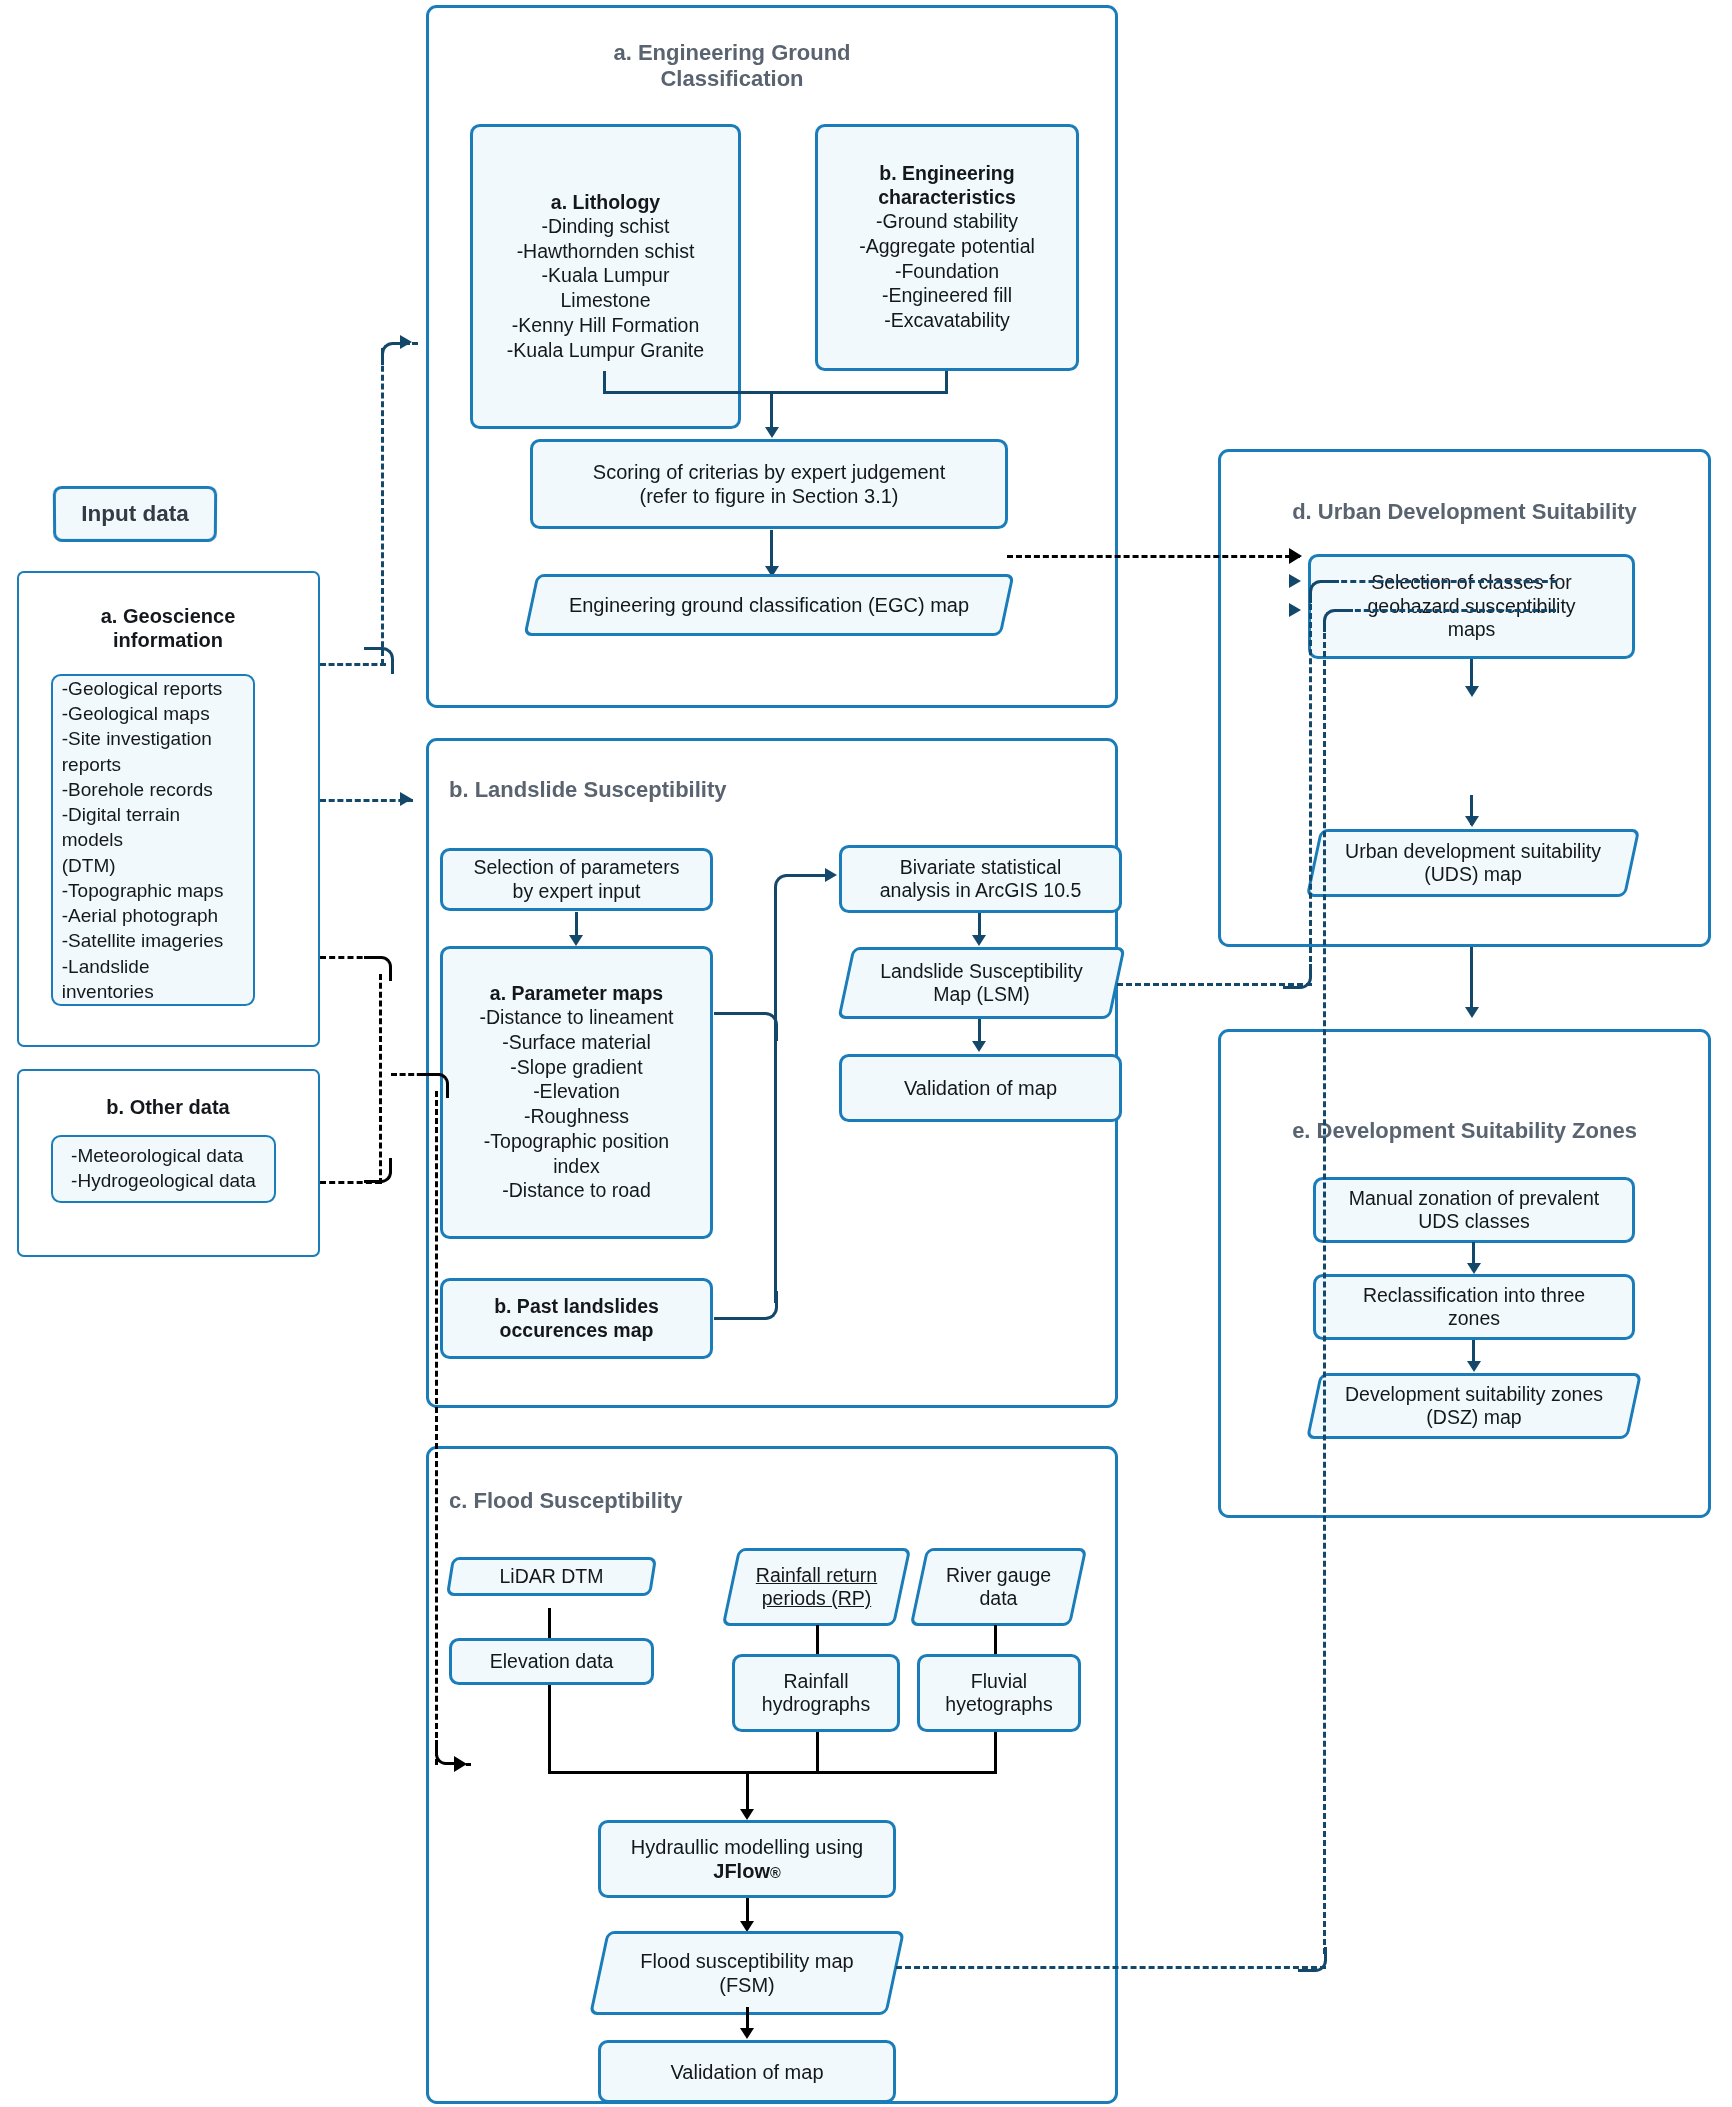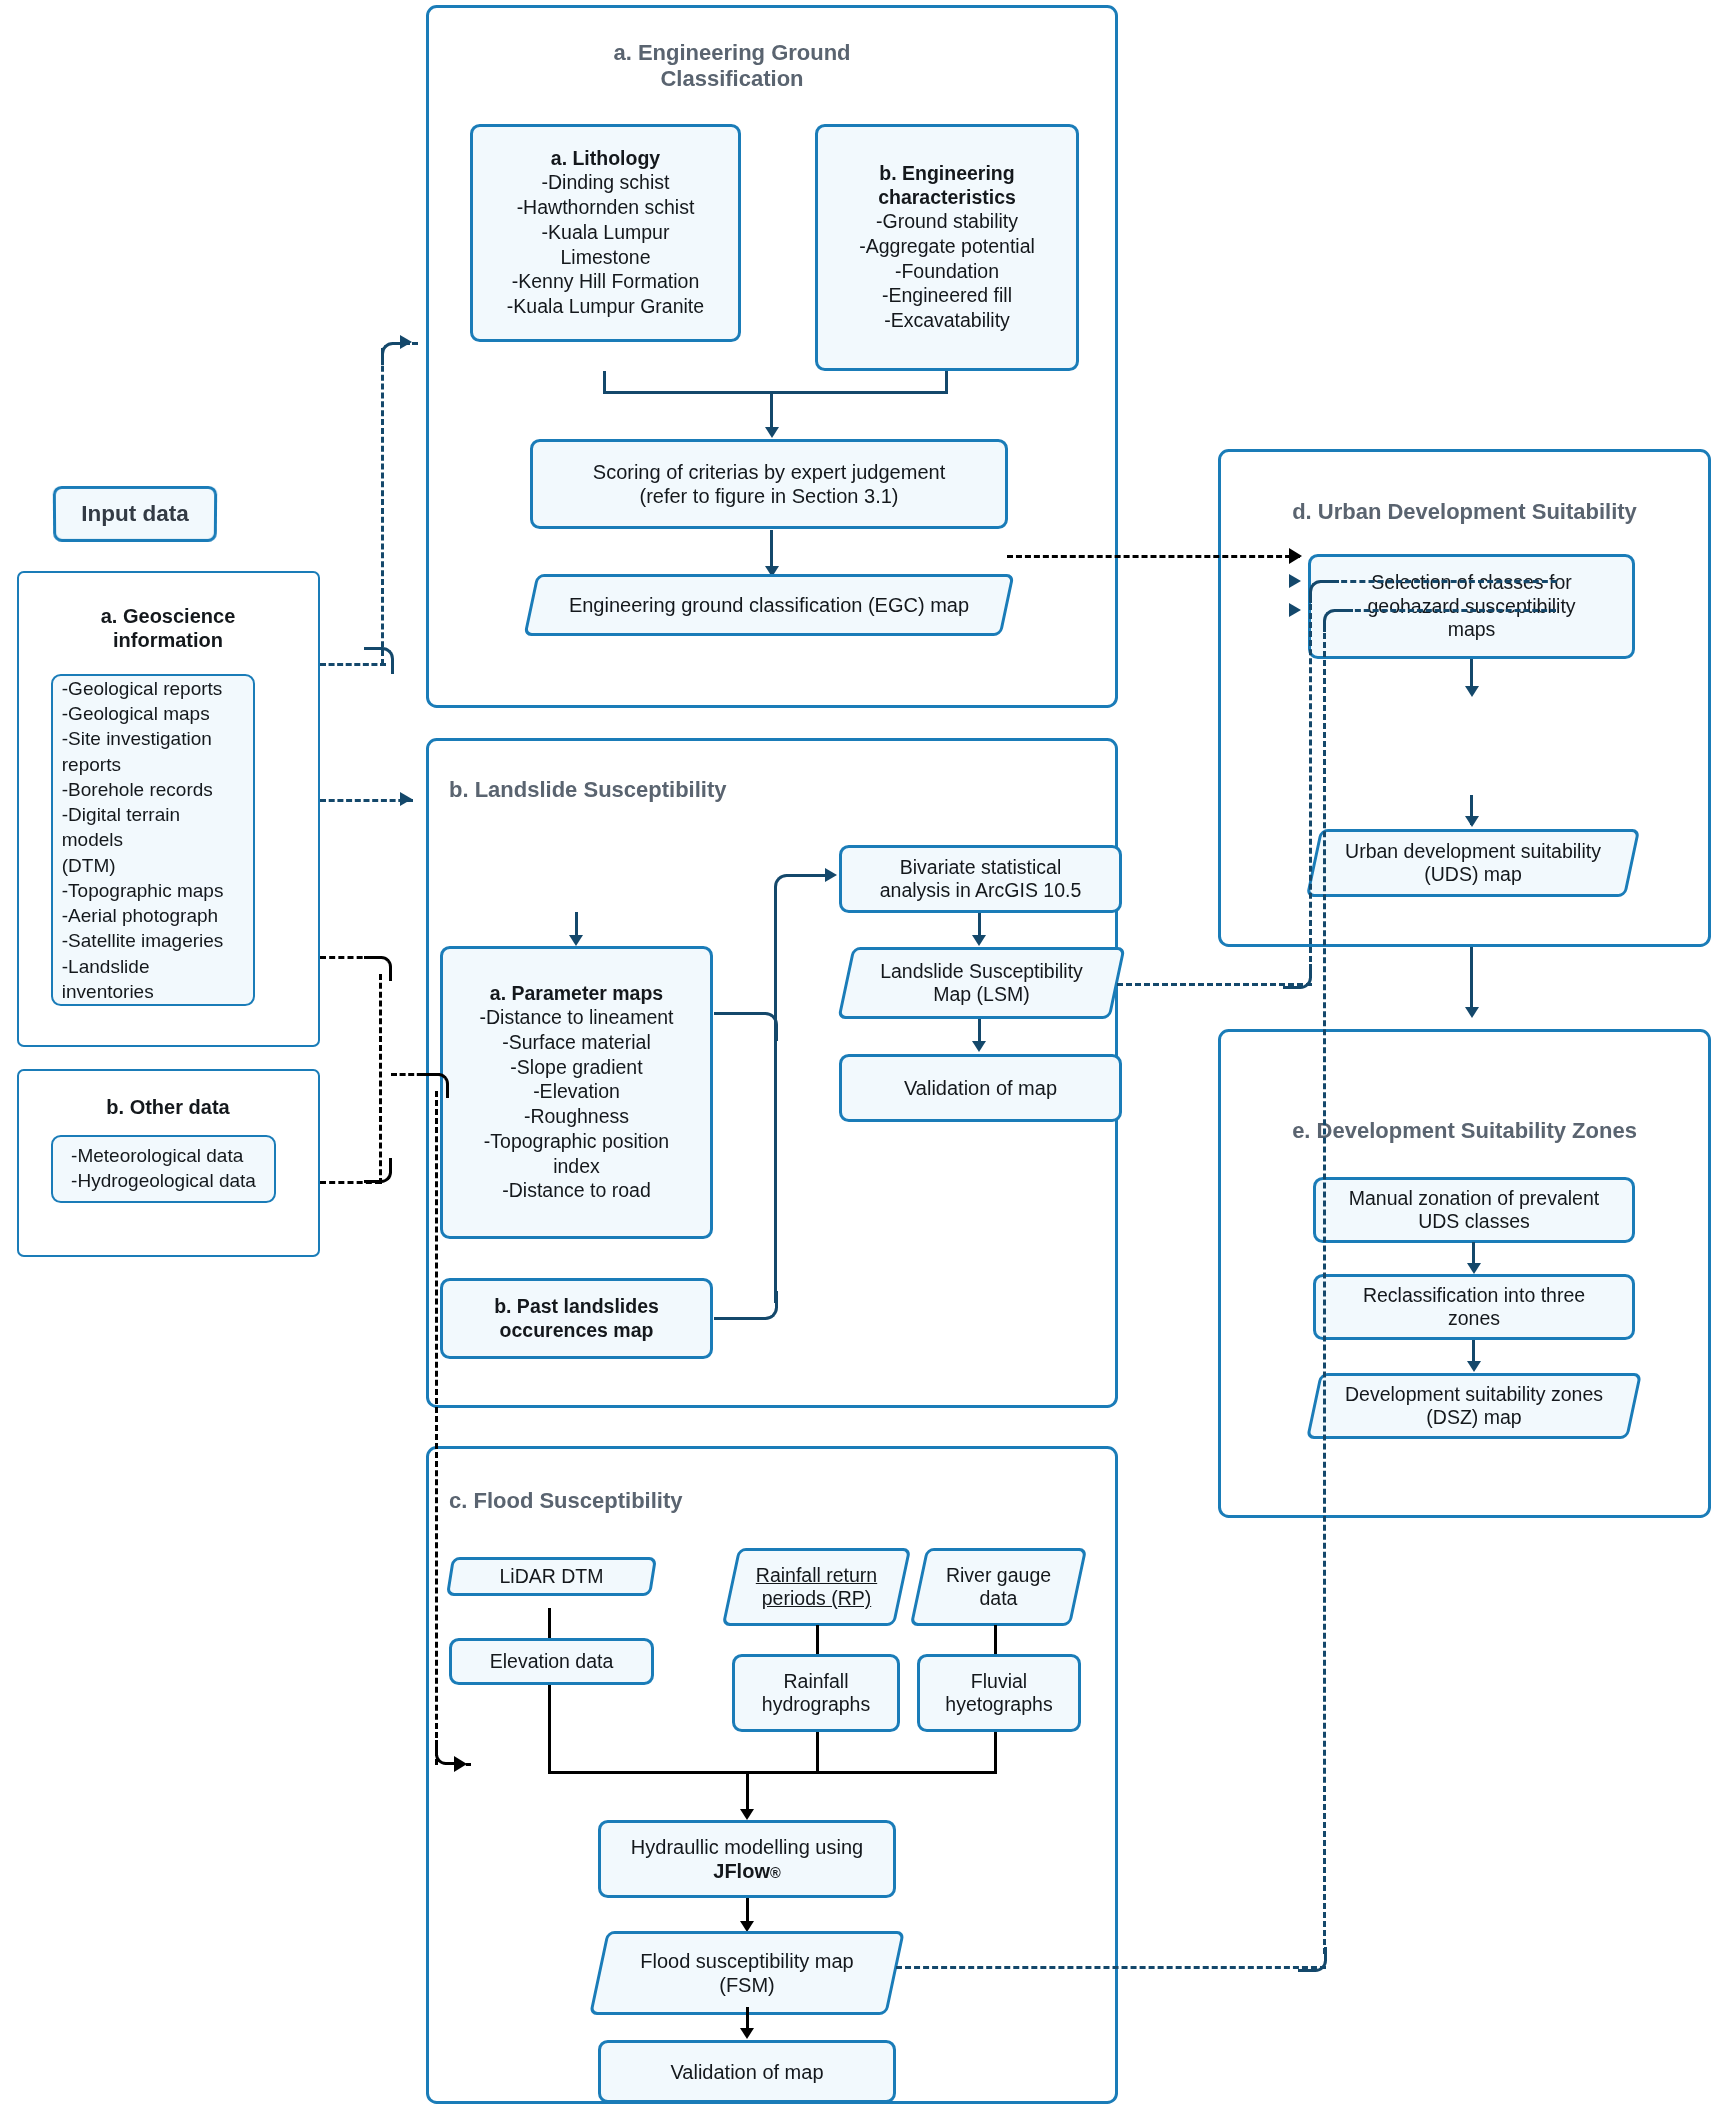--- a/index.html
+++ b/index.html
@@ -79,21 +79,21 @@
   <div class="panel-title" style="left:29px;top:1096px;width:278px;font-size:20px;color:#14181c;">b. Other data</div>
   <div class="node" style="left:51px;top:1135px;width:225px;height:68px;font-size:19px;border-width:2.9px;padding:4.9px;">
     <div class="lines" style="text-align:left;white-space:pre-line;line-height:1.3;" id="other-items">-Meteorological data
 -Hydrogeological data</div>
   </div>
 
   <div class="panel" style="left:426px;top:4.9px;width:692px;height:703px;"></div>
   <div class="panel-title" style="left:439px;top:40px;width:586px;font-size:22px;white-space:pre-line;">a. Engineering Ground
 Classification</div>
 
-  <div class="node" style="left:470px;top:124px;width:271px;height:218px;font-size:19.5px;flex-direction:column;">
+  <div class="node" style="left:470px;top:124px;width:271px;height:305px;font-size:19.5px;flex-direction:column;">
     <span class="ttl">a. Lithology</span>
     <span class="lines" style="white-space:pre-line;line-height:1.27;" id="lith-items">-Dinding schist
 -Hawthornden schist
 -Kuala Lumpur
 Limestone
 -Kenny Hill Formation
 -Kuala Lumpur Granite</span>
   </div>
 
   <div class="node" style="left:815px;top:124px;width:264px;height:247px;font-size:19.5px;flex-direction:column;">
@@ -119,20 +119,22 @@
   <div class="ah down" style="left:765px;top:566px;"></div>
 
   <div class="para" style="left:530px;top:574px;width:478px;height:62px;font-size:20px;">
     <div class="skin"></div>
     <div class="txt">Engineering ground classification (EGC) map</div>
   </div>
 
   <div class="panel" style="left:426px;top:738px;width:692px;height:670px;"></div>
   <div class="panel-title" style="left:449px;top:777px;width:439px;font-size:22px;text-align:left;">b. Landslide Susceptibility</div>
 
+  <div class="node" style="left:440px;top:848px;width:273px;height:63px;font-size:19.5px;white-space:pre-line;">Selection of parameters
+by expert input</div>
 
   <div class="ln" style="left:575px;top:912px;width:3.4px;height:30px;"></div>
   <div class="ah down" style="left:569px;top:935px;"></div>
 
   <div class="node" style="left:440px;top:946px;width:273px;height:293px;font-size:19.5px;flex-direction:column;">
     <span class="ttl">a. Parameter maps</span>
     <span class="lines" style="white-space:pre-line;line-height:1.27;" id="param-items">-Distance to lineament
 -Surface material
 -Slope gradient
 -Elevation

